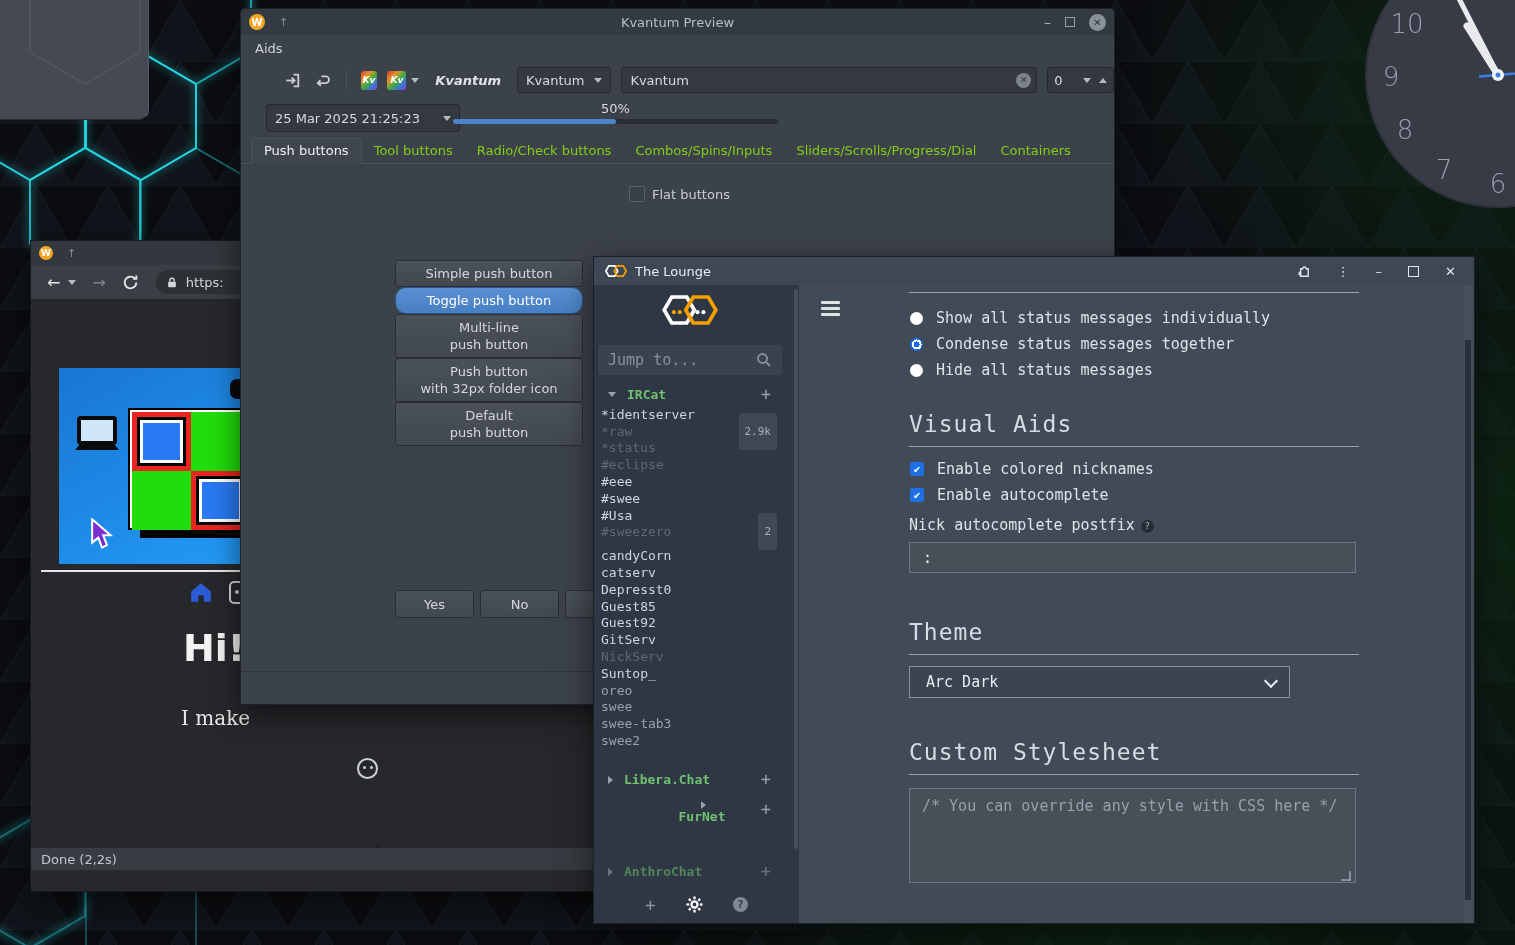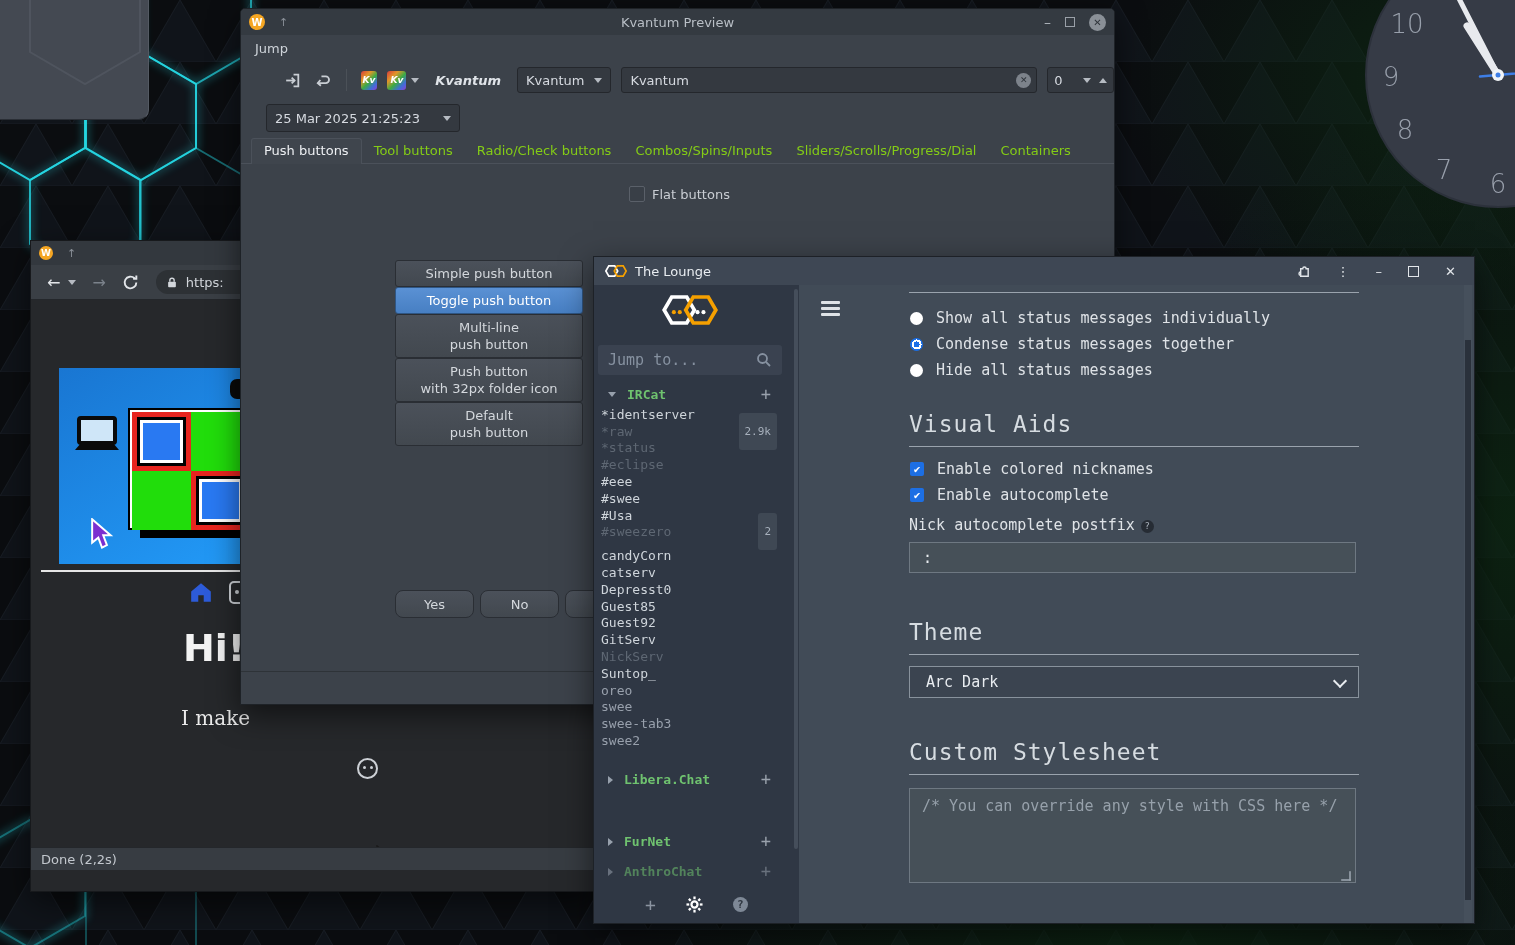--- a/index.html
+++ b/index.html
@@ -56,24 +56,24 @@
   .kv-tabs{display:flex;align-items:flex-end;height:26px;border-bottom:1px solid #4b515a;
            padding-left:10px;gap:0;}
   .kv-tab{padding:4px 12px 5px;color:#84cc16;}
   .kv-tab.active{background:#3f454d;border:1px solid #4b515a;border-bottom:none;color:#edeff2;
                  border-radius:3px 3px 0 0;margin-bottom:-1px;padding-bottom:6px;}
   .kv-check{position:absolute;left:388px;top:177px;display:flex;align-items:center;gap:7px;color:#c9cdd3;}
   .cbox{width:14px;height:14px;border:1px solid #5a6069;border-radius:2px;background:#393f47;}
   .kv-btncol{position:absolute;left:154px;top:251px;width:188px;display:flex;flex-direction:column;}
   .kv-btn{background:linear-gradient(#4b515a,#42484f);border:1px solid #2a2e34;border-radius:3px;
           color:#d4d8dd;text-align:center;padding:4px 0;line-height:17px;}
-  .kv-btn.toggled{background:linear-gradient(#5a91d4,#477fc3);border-color:#2f5websafe684;border-color:#2f5684;color:#fff;}
+  .kv-btn.toggled{background:linear-gradient(#5a91d4,#477fc3);border-color:#2f5websafe684;border-color:#2f5684;color:#fff;border-radius:11px;}
   .kv-dialog{position:absolute;left:154px;top:581px;display:flex;gap:6px;}
   .kv-dbtn{width:77px;height:26px;background:linear-gradient(#4b515a,#42484f);border:1px solid #2a2e34;
-           border-radius:8px;color:#d4d8dd;display:flex;align-items:center;justify-content:center;}
+           border-radius:3px;color:#d4d8dd;display:flex;align-items:center;justify-content:center;}
   .kv-divider{position:absolute;left:0;right:0;top:662px;height:1px;background:#2e3338;}
   
   .br-win{left:30px;top:240px;width:563px;height:650px;background:#26282b;border:1px solid #17191c;}
   .br-title{height:24px;background:#33383e;display:flex;align-items:center;}
   .br-title .wbadge{width:14px;height:14px;font-size:9px;}
   .br-toolbar{height:34px;background:#3a3f45;display:flex;align-items:center;border-bottom:1px solid #24272b;}
   .nav{font-size:16px;color:#e3e6ea;margin-left:16px;}
   .nav.dis{color:#7b828b;}
   .navcaret{margin-left:8px;}
   .urlbar{margin-left:14px;height:24px;width:400px;background:#2d3135;border-radius:12px;
@@ -146,21 +146,21 @@
   .chk-row{position:absolute;left:111px;display:flex;align-items:center;gap:13px;}
   .chk{width:14px;height:14px;border-radius:2px;background:#1d6fe4;color:#fff;font-size:11px;
        display:flex;align-items:center;justify-content:center;flex:none;}
   .heading{position:absolute;left:110px;width:450px;font-size:23px;color:#d6dce1;letter-spacing:1px;
            border-bottom:1px solid #9aa3ad;padding-bottom:9px;}
   .helpdot{display:inline-flex;width:13px;height:13px;border-radius:50%;background:#262c34;color:#aab2bc;
            font-size:9px;align-items:center;justify-content:center;margin-left:6px;vertical-align:1px;}
   .txt-input{position:absolute;left:110px;width:447px;height:31px;background:#465058;border:1px solid #6e7882;
              color:#e8ecf0;font-family:"DejaVu Sans Mono",monospace;font-size:15px;padding:0 13px;
              box-sizing:border-box;}
-  .lg-select{position:absolute;left:110px;width:450px;height:32px;background:#3b4450;border:1px solid #88929c;
+  .lg-select{position:absolute;left:110px;width:381px;height:32px;background:#3b4450;border:1px solid #88929c;
              display:flex;align-items:center;padding:0 16px;box-sizing:border-box;color:#e8ecf0;}
   .sel-chev{position:absolute;right:13px;width:8px;height:8px;border-right:2.5px solid #e8ecf0;
             border-bottom:2.5px solid #e8ecf0;transform:rotate(45deg);top:9px;}
   .lg-area{position:absolute;left:110px;width:447px;height:95px;background:#465058;border:1px solid #6e7882;
            color:#e8ecf0;font-family:"DejaVu Sans Mono",monospace;font-size:15px;padding:8px 12px;
            box-sizing:border-box;resize:none;}
   .lg-area::placeholder{color:#97a1ab;}
   .resize-grip{position:absolute;left:541px;width:10px;height:10px;border-right:2px solid #9aa3ad;
                border-bottom:2px solid #9aa3ad;transform:scale(.8);}
   .main-scroll{position:absolute;right:2px;top:0;bottom:0;width:8px;background:#46505c;}
@@ -323,21 +323,21 @@
       <span class="wbadge">W</span>
       <span class="uparrow">↑</span>
       <span class="title">Kvantum Preview</span>
       <span class="kv-ctrls">
         <span class="kv-min">–</span>
         <span class="kv-max"></span>
         <span class="kv-close">✕</span>
       </span>
     </div>
     <div class="kv-menubar">
-      <span>Jump</span>
+      <span>Aids</span>
     </div>
     <div class="kv-toolbar">
       <span class="tool-ico">
         <svg width="19" height="19" viewBox="0 0 18 18" fill="none" stroke="#c9ced4" stroke-width="1.7">
           <path d="M10 3.5h4.5v11H10"></path>
             <path d="M3 9h8"></path>
             <path d="M8.2 6.2 11 9l-2.8 2.8"></path>
         </svg>
       </span>
       <span class="tool-ico">
@@ -364,20 +364,26 @@
       <span class="kv-spin">
         <span style="flex:1">0</span>
         <span class="caret"></span>
         <span class="caret-up"></span>
       </span>
     </div>
     <div class="kv-row2">
       <span class="kv-date">
         <span>25 Mar 2025 21:25:23</span>
         <span class="caret"></span>
+      </span>
+      <span class="kv-progress">
+        <span class="plabel" style="display:block;">50%</span>
+        <span class="kv-ptrack" style="display:block;">
+          <span class="kv-pfill" style="display:block;"></span>
+        </span>
       </span>
     </div>
     <div class="kv-tabs">
       <span class="kv-tab active">Push buttons</span>
       <span class="kv-tab">Tool buttons</span>
       <span class="kv-tab">Radio/Check buttons</span>
       <span class="kv-tab">Combos/Spins/Inputs</span>
       <span class="kv-tab">Sliders/Scrolls/Progress/Dial</span>
       <span class="kv-tab">Containers</span>
     </div>
@@ -516,21 +522,21 @@
           <div class="chan c-semi">
               <span>swee2</span>
             </div>
         </div>
 
         <div class="netrow" style="top:486px;">
           <span class="net-arrow arr-right"></span>
           <span class="netname">Libera.Chat</span>
           <span class="netplus">+</span>
         </div>
-        <div class="netrow" style="top:548px;">
+        <div class="netrow" style="top:516px;flex-direction:column;">
           <span class="net-arrow arr-right"></span>
           <span class="netname">FurNet</span>
           <span class="netplus">+</span>
         </div>
         <div class="netrow" style="top:578px;opacity:.55;">
           <span class="net-arrow arr-right"></span>
           <span class="netname">AnthroChat</span>
           <span class="netplus">+</span>
         </div>
 

